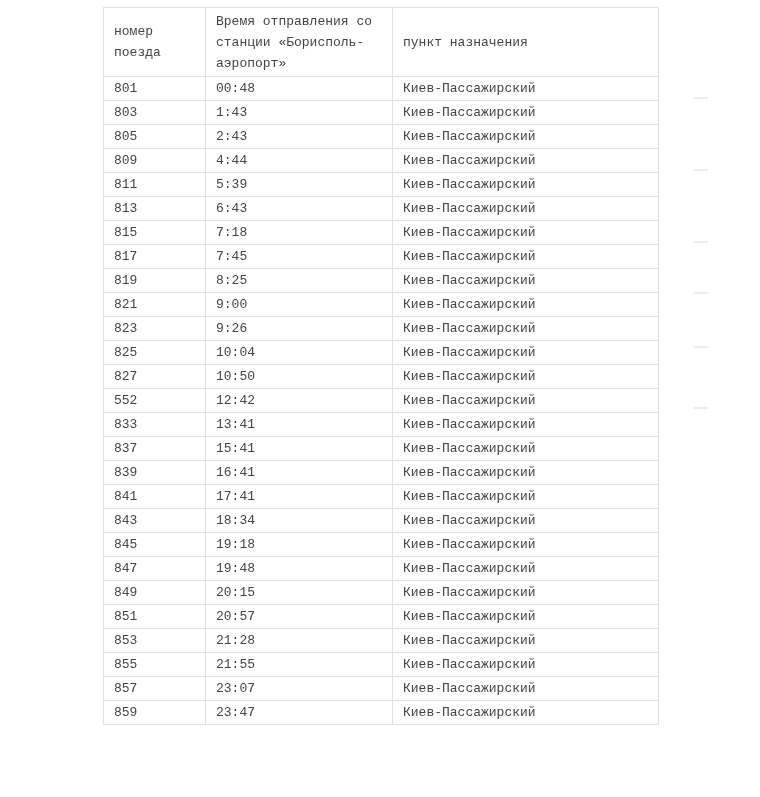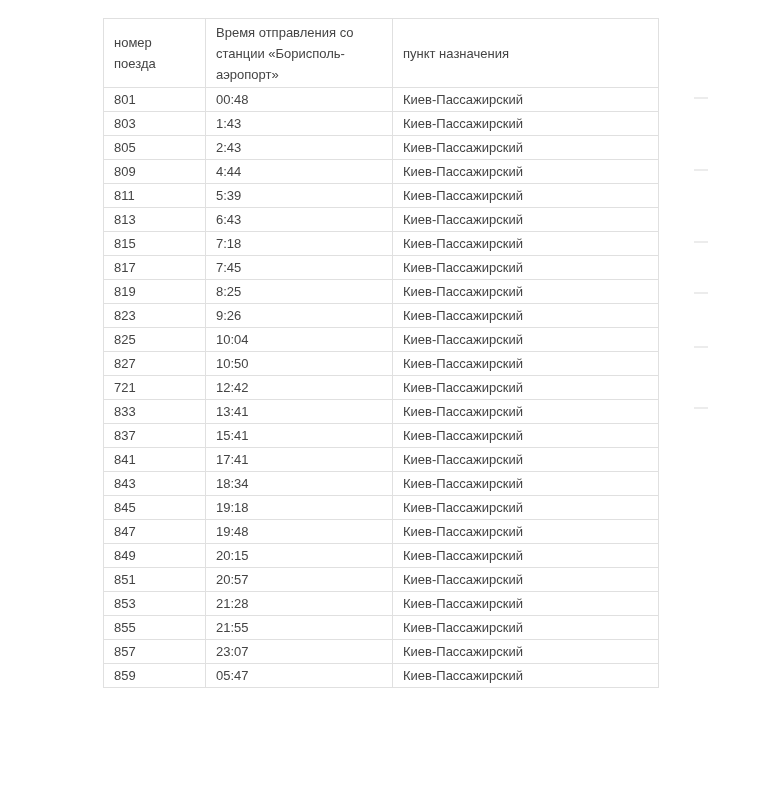--- a/index.html
+++ b/index.html
@@ -12,21 +12,22 @@
   }
   body {
     position: relative;
     font-family: "Liberation Sans", "DejaVu Sans", sans-serif;
     color: #444444;
     -webkit-font-smoothing: antialiased;
   }
   .table-wrap {
     position: absolute;
     left: 103px;
-    top: 18px;
+    top: 7px;
+    font-family: Liberation Mono, monospace;
   }
   table.schedule {
     border-collapse: collapse;
     table-layout: fixed;
     width: 555px;
     font-size: 13px;
     color: #444444;
     background: #ffffff;
   }
   table.schedule col.c1 { width: 102px; }
@@ -126,50 +127,60 @@
           <td>817</td>
           <td>7:45</td>
           <td>Киев-Пассажирский</td>
         </tr>
         <tr>
           <td>819</td>
           <td>8:25</td>
           <td>Киев-Пассажирский</td>
         </tr>
         <tr>
+          <td>821</td>
+          <td>9:00</td>
+          <td>Киев-Пассажирский</td>
+        </tr>
+        <tr>
           <td>823</td>
           <td>9:26</td>
           <td>Киев-Пассажирский</td>
         </tr>
         <tr>
           <td>825</td>
           <td>10:04</td>
           <td>Киев-Пассажирский</td>
         </tr>
         <tr>
           <td>827</td>
           <td>10:50</td>
           <td>Киев-Пассажирский</td>
         </tr>
         <tr>
-          <td>721</td>
+          <td>552</td>
           <td>12:42</td>
           <td>Киев-Пассажирский</td>
         </tr>
         <tr>
           <td>833</td>
           <td>13:41</td>
           <td>Киев-Пассажирский</td>
         </tr>
         <tr>
           <td>837</td>
           <td>15:41</td>
           <td>Киев-Пассажирский</td>
         </tr>
         <tr>
+          <td>839</td>
+          <td>16:41</td>
+          <td>Киев-Пассажирский</td>
+        </tr>
+        <tr>
           <td>841</td>
           <td>17:41</td>
           <td>Киев-Пассажирский</td>
         </tr>
         <tr>
           <td>843</td>
           <td>18:34</td>
           <td>Киев-Пассажирский</td>
         </tr>
         <tr>
@@ -202,21 +213,21 @@
           <td>21:55</td>
           <td>Киев-Пассажирский</td>
         </tr>
         <tr>
           <td>857</td>
           <td>23:07</td>
           <td>Киев-Пассажирский</td>
         </tr>
         <tr>
           <td>859</td>
-          <td>05:47</td>
+          <td>23:47</td>
           <td>Киев-Пассажирский</td>
         </tr>
       </tbody>
   </table>
 </div>
 
 <div class="artifact-layer">
     <div class="dash" style="top: 97px; background: rgb(236, 236, 236);"></div>
     <div class="dash" style="top: 169px; background: rgb(236, 236, 236);"></div>
     <div class="dash" style="top: 241px; background: rgb(236, 236, 236);"></div>

